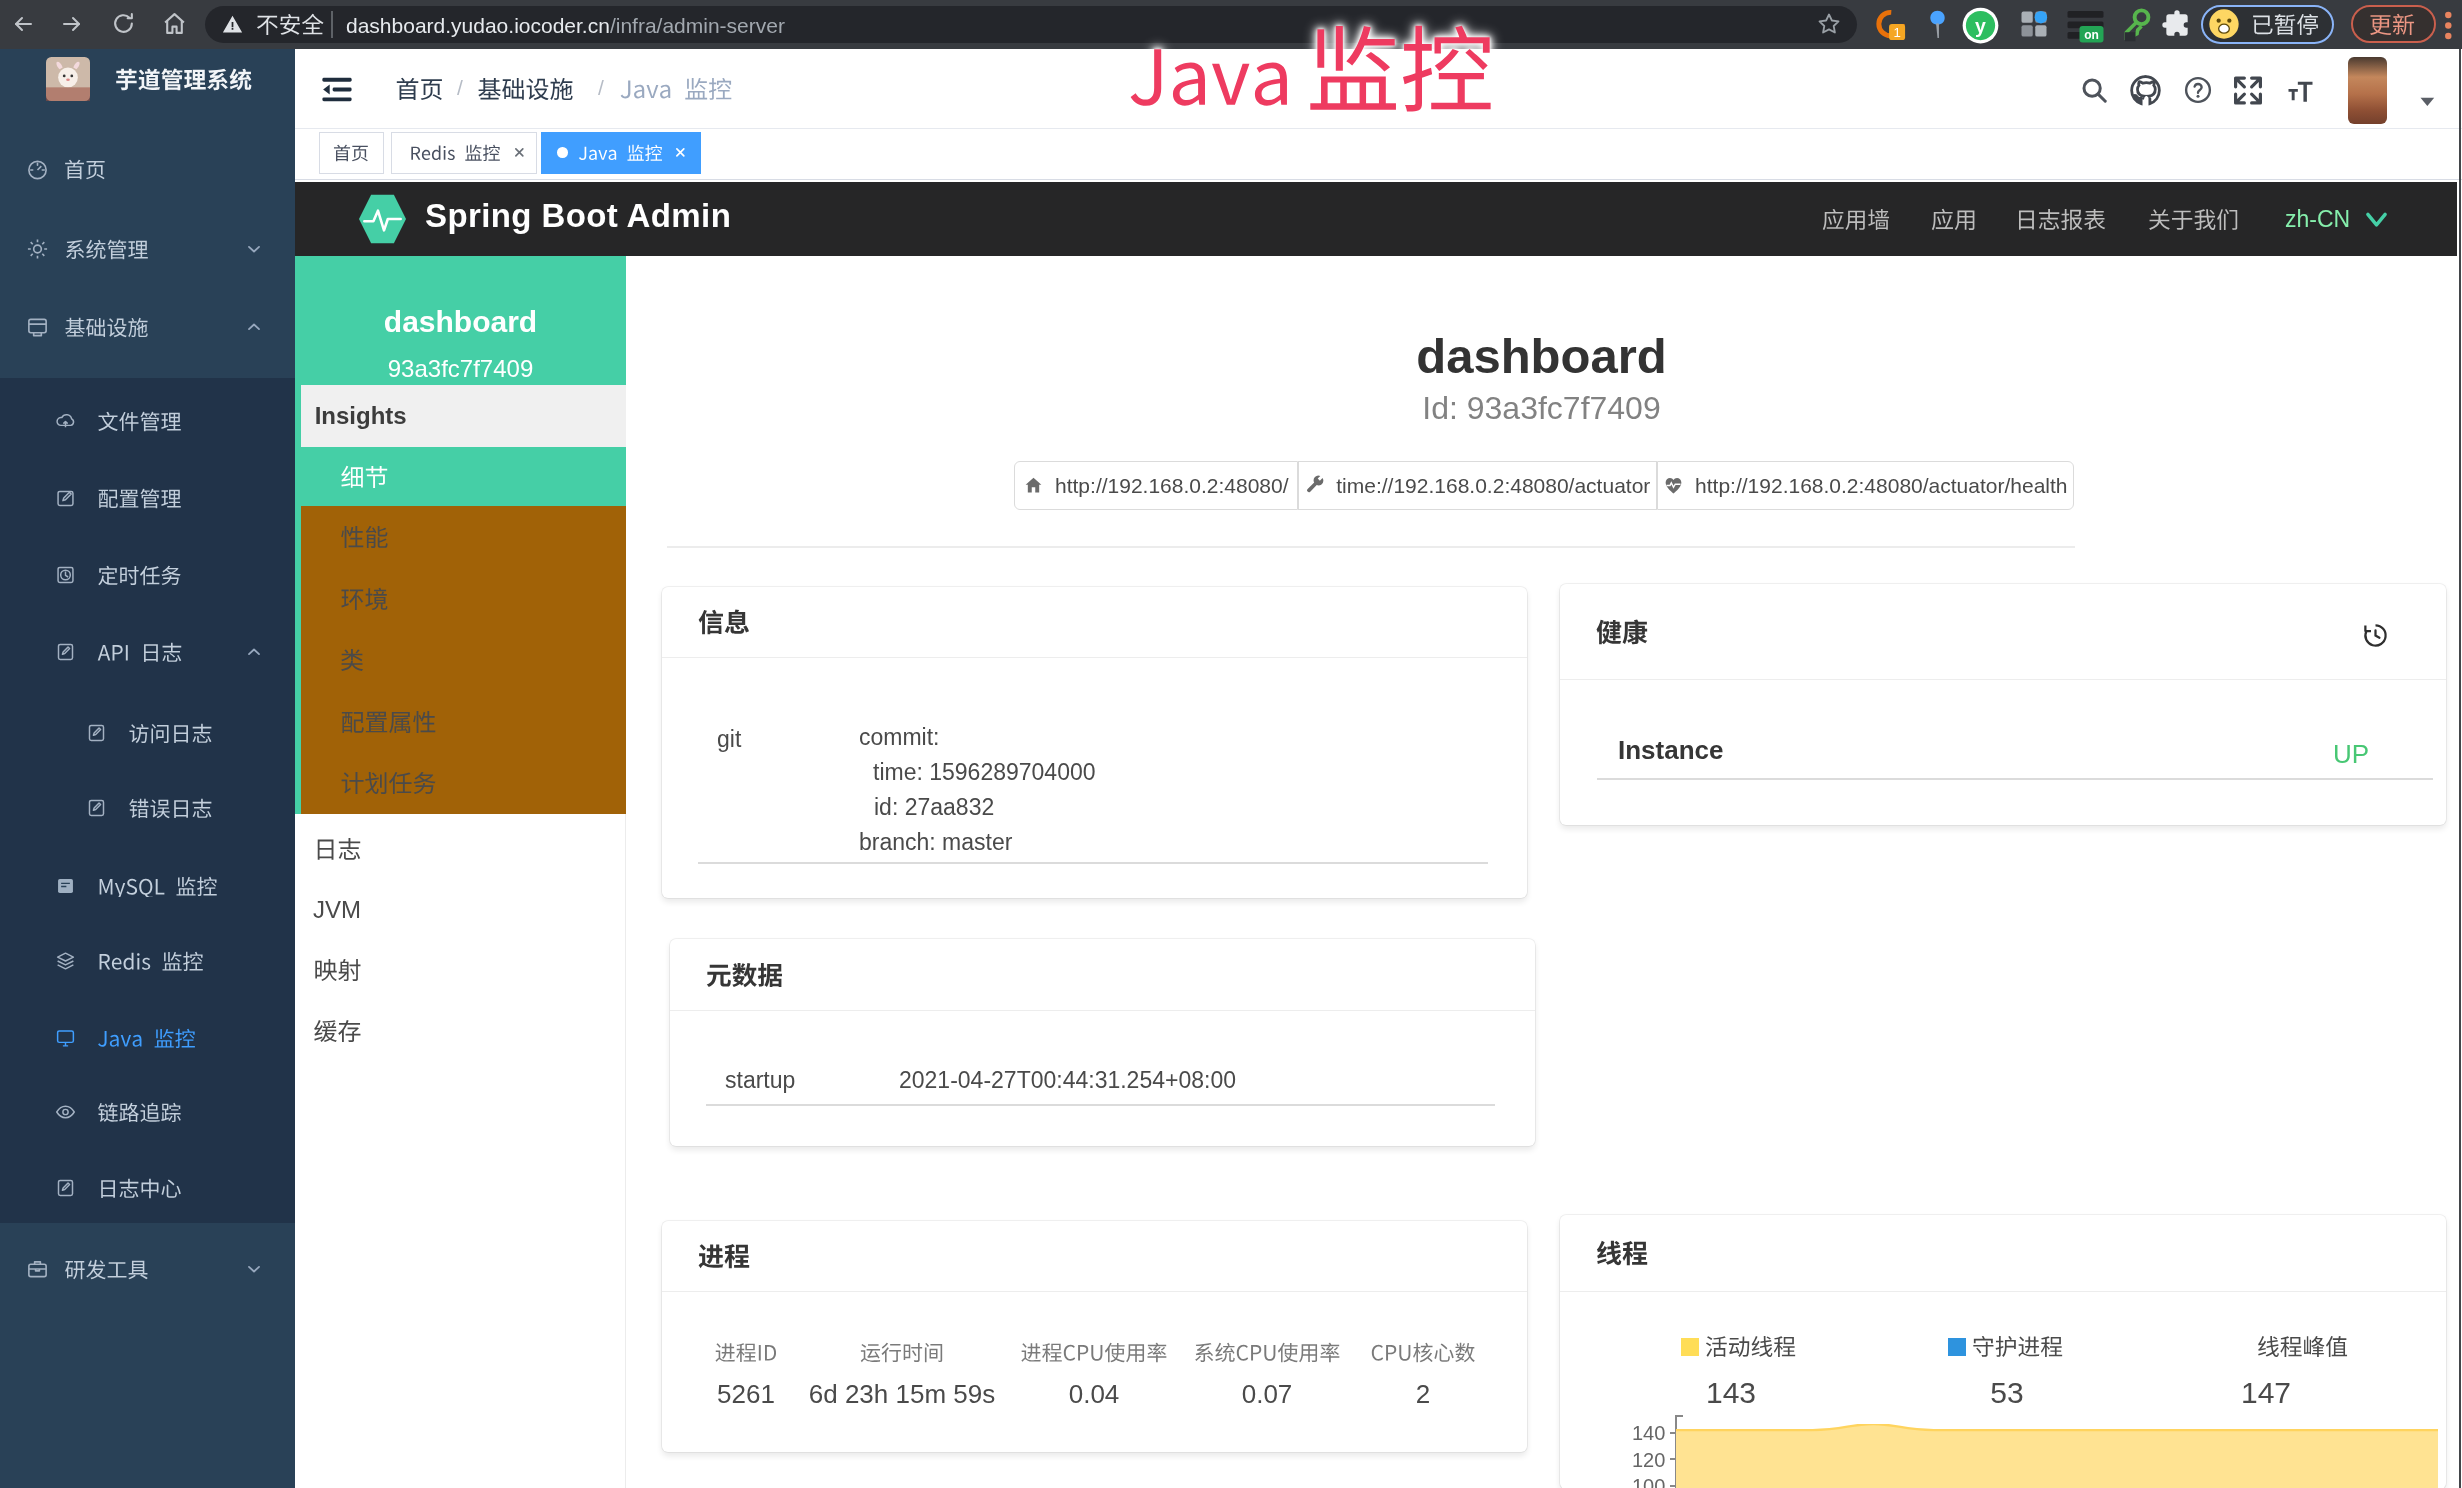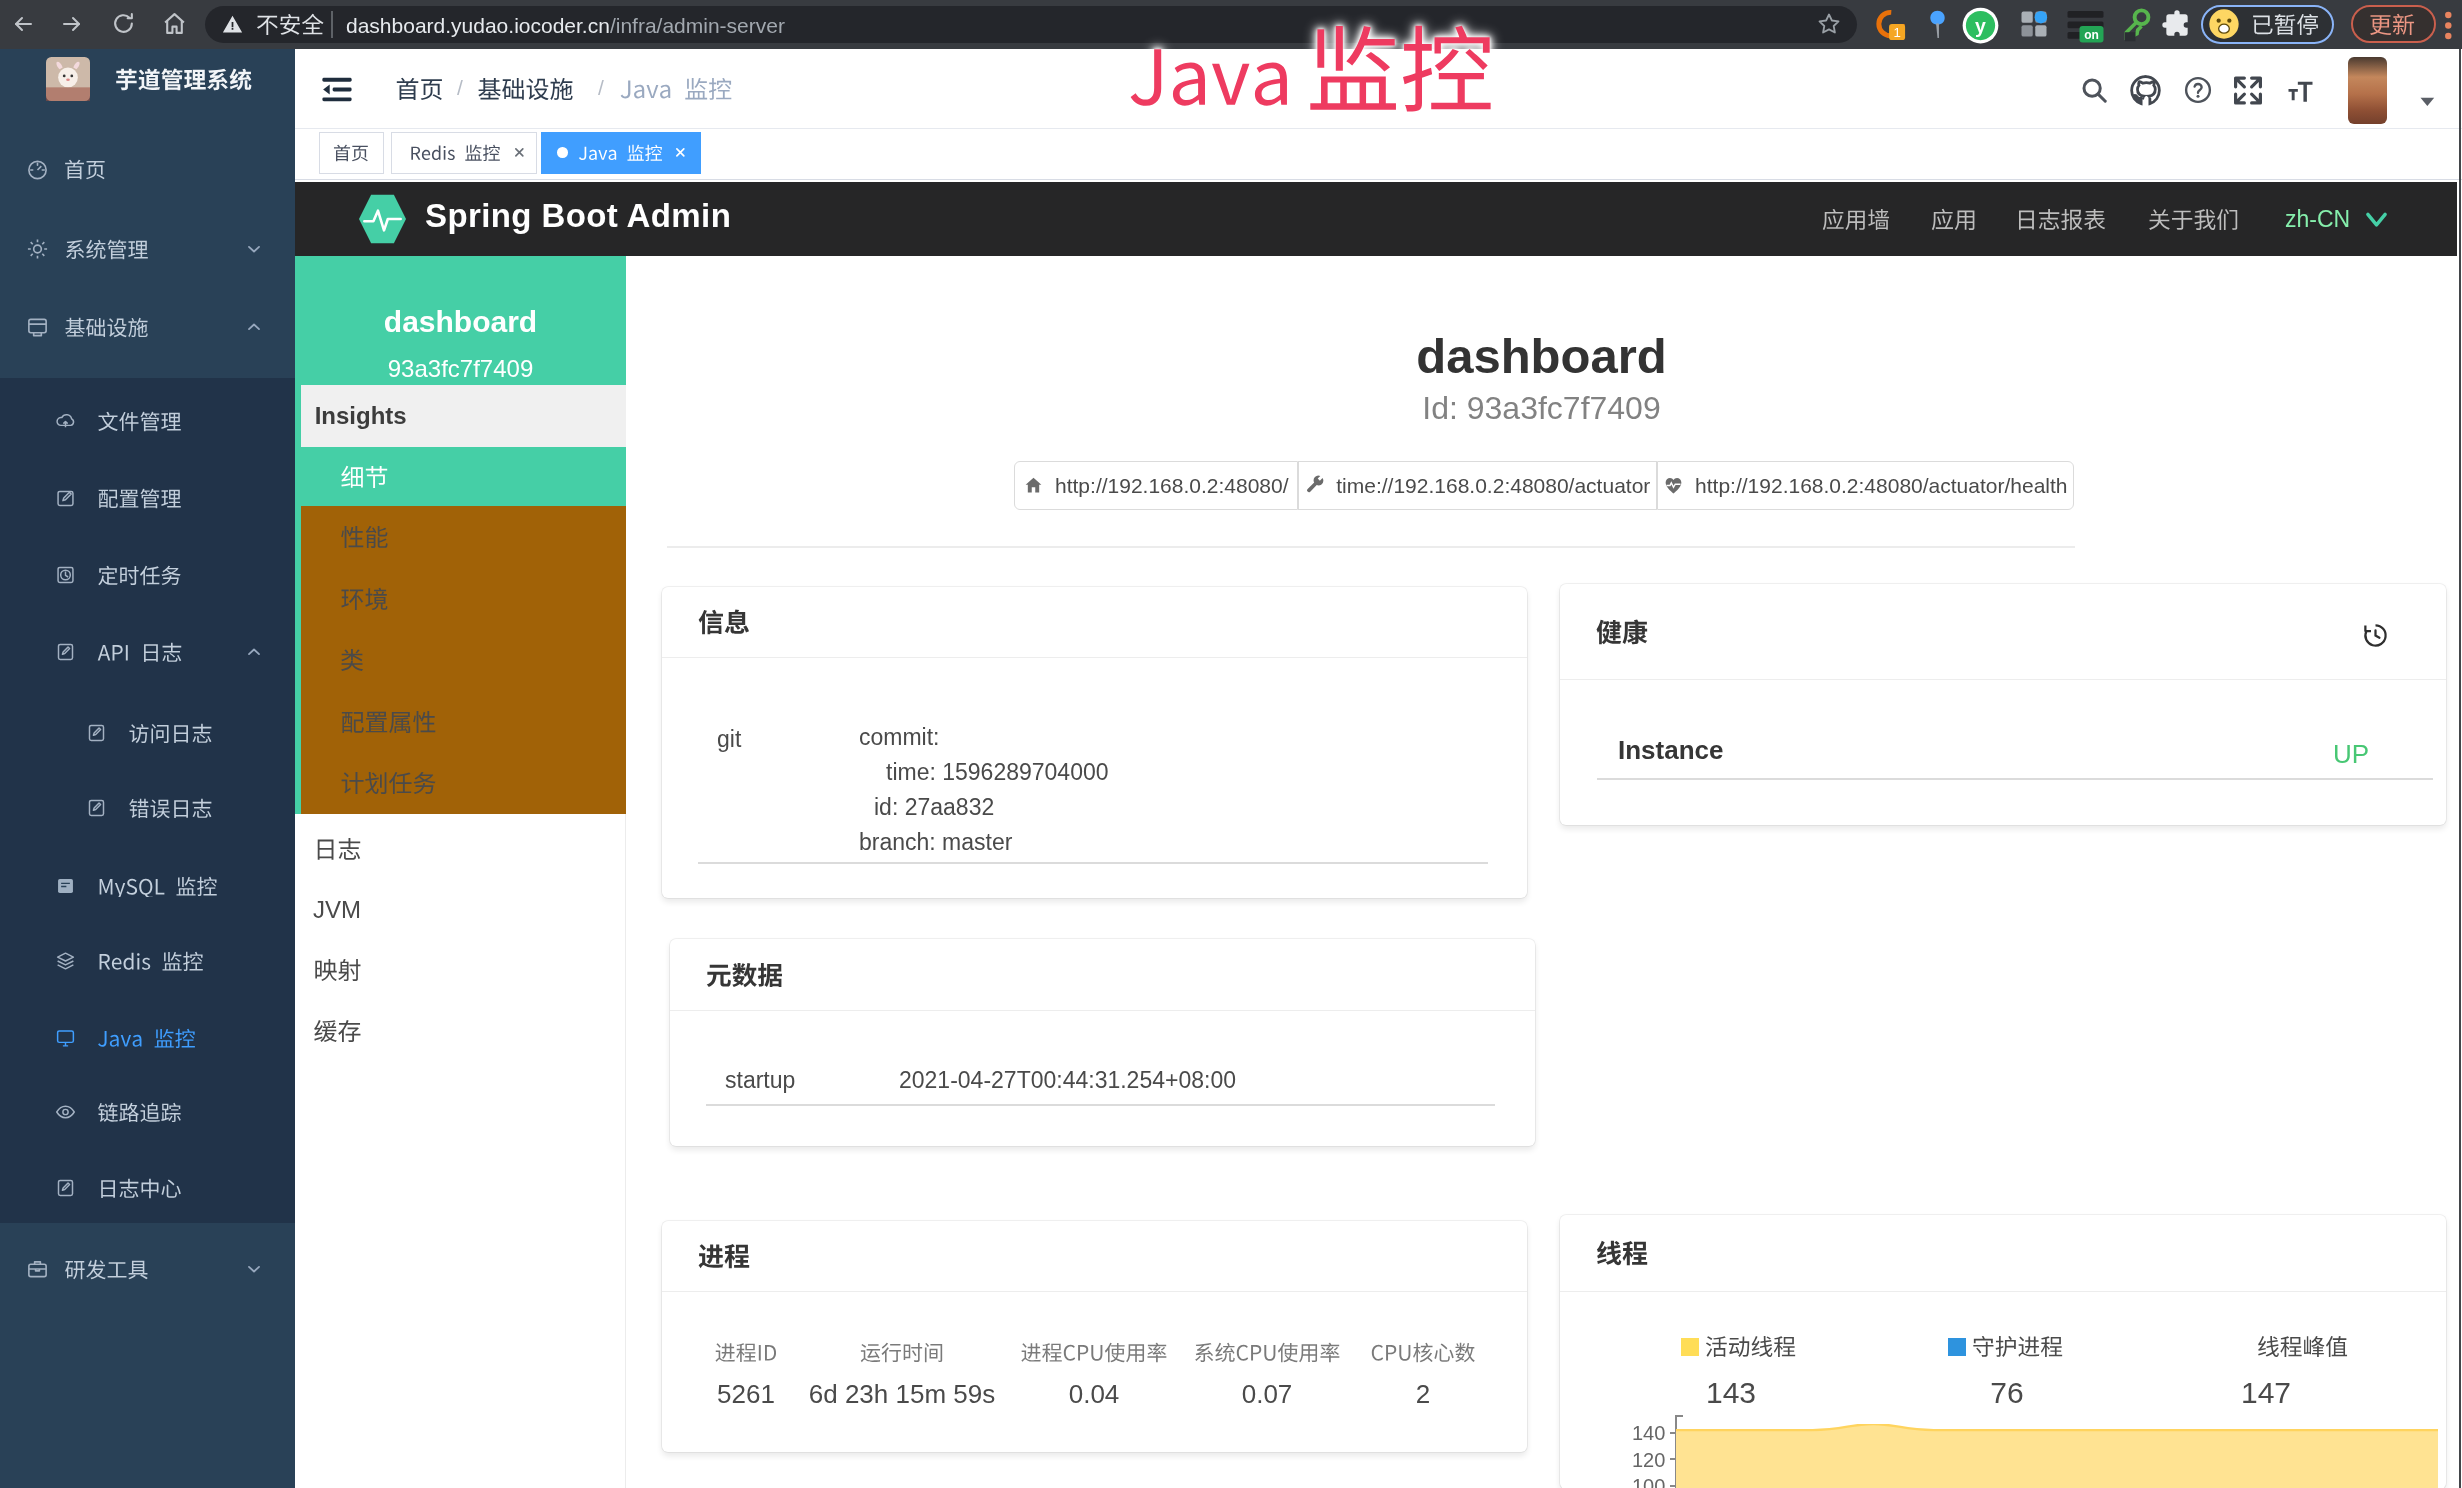--- a/index.html
+++ b/index.html
@@ -705,21 +705,21 @@
           <div style="margin-left:36px">
             <svg class="ct" style="width:52px;height:26px;" viewBox="0 -880 2000 1000">
               <g transform="scale(1 -1)" fill="#363636">
                 <use href="#b4fe1" x="0"></use>
                 <use href="#b606f" x="1000"></use>
               </g>
             </svg>
           </div>
         </div>
         <div class="abs flex" style="left:55px;top:140px;height:24px;font-size:23px;color:#4a4a4a">git</div>
-        <div class="abs" style="left:197px;top:133px;font-size:23px;color:#4a4a4a;line-height:35px">commit:<br><span style="margin-left:27px">time: 1596289704000</span><br><span style="margin-left:15px">id: 27aa832</span><br>branch: master</div>
+        <div class="abs" style="left:197px;top:133px;font-size:23px;color:#4a4a4a;line-height:35px">commit:<br><span style="margin-left:14px">time: 1596289704000</span><br><span style="margin-left:15px">id: 27aa832</span><br>branch: master</div>
         <div class="tdline" style="left:36px;top:275px;width:790px"></div>
       </div>
       <div class="card" style="left:44px;top:683px;width:865px;height:207px">
         <div class="chead" style="height:72px">
           <div style="margin-left:36px">
             <svg class="ct" style="width:77px;height:26px;" viewBox="0 -880 3000 1000">
               <g transform="scale(1 -1)" fill="#363636">
                 <use href="#b5143" x="0"></use>
                 <use href="#b6570" x="1000"></use>
                 <use href="#b636e" x="2000"></use>
@@ -855,21 +855,21 @@
           <span style="width:18px;height:18px;background:#2e93de;display:inline-block;margin-right:6px"></span>
           <svg class="ct" style="width:91px;height:23px;" viewBox="0 -880 4000 1000">
             <g transform="scale(1 -1)" fill="#4a4a4a">
               <use href="#r5b88" x="0"></use>
               <use href="#r62a4" x="1000"></use>
               <use href="#r8fdb" x="2000"></use>
               <use href="#r7a0b" x="3000"></use>
             </g>
           </svg>
         </div>
-        <div class="abs" style="left:447px;top:161px;transform:translateX(-50%);font-size:30px;color:#4a4a4a">76</div>
+        <div class="abs" style="left:447px;top:161px;transform:translateX(-50%);font-size:30px;color:#4a4a4a">53</div>
         <div class="abs flex" style="left:697px;top:120px;height:23px">
           <svg class="ct" style="width:91px;height:23px;" viewBox="0 -880 4000 1000">
             <g transform="scale(1 -1)" fill="#4a4a4a">
               <use href="#r7ebf" x="0"></use>
               <use href="#r7a0b" x="1000"></use>
               <use href="#r5cf0" x="2000"></use>
               <use href="#r503c" x="3000"></use>
             </g>
           </svg>
         </div>

